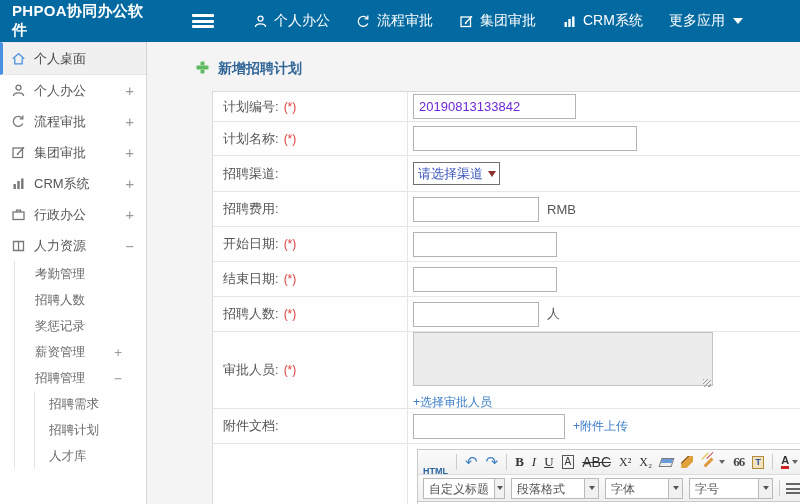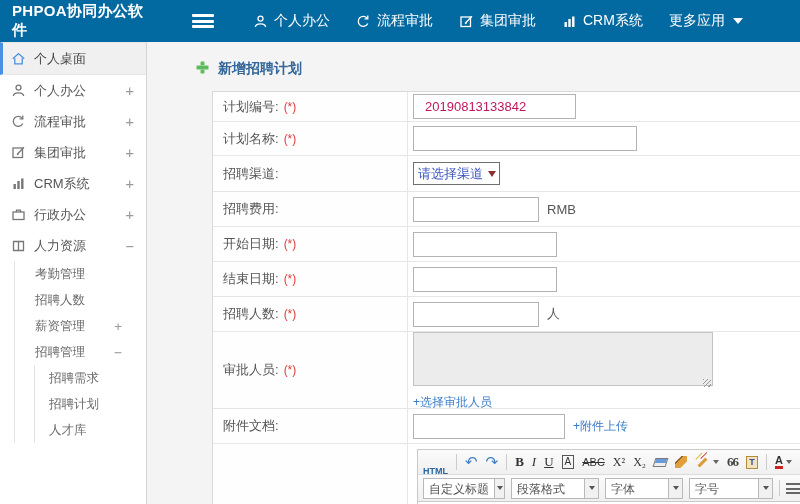--- a/index.html
+++ b/index.html
@@ -44,22 +44,22 @@
 
   
   .form-table{ margin:13px 0 0 65px; width:680px; background:#fff;
     border:1px solid #d9d9d9; border-bottom:none; }
   .frow{ display:flex; border-bottom:1px solid #e6e6e6; align-items:center; }
   .fl{ width:195px; padding-left:10px; align-self:stretch; display:flex; align-items:center;
     border-right:1px solid #e6e6e6; font-size:13px; color:#555; flex-shrink:0; background:#fefefe; }
   .req{ color:#e03c3c; margin-left:5px; font-size:12px; }
   .fv{ flex:1; display:flex; align-items:center; padding-left:5px; min-width:0; }
   .h30{height:30px}.h34{height:34px}.h36{height:36px}.h35{height:35px}.h77{height:77px}
-  .txt{ height:25px; border:1px solid #b3b3b3; font-size:13px; padding:0 11px;
-    font-family:inherit; color:#be185d; background:#fff; }
+  .txt{ height:25px; border:1px solid #b3b3b3; font-size:13px; padding:0 5px;
+    font-family:inherit; color:#6d28d9; background:#fff; }
   .w160{width:163px}.w222{width:224px}.w122{width:126px}.w140{width:144px}.w150{width:152px}
   .suffix{ color:#555; font-size:13px; margin-left:8px; }
   .sel{ display:inline-flex; align-items:center; border:1px solid #6f6f6f; height:23px;
     padding:0 3px 0 4px; background:#fff; cursor:pointer; }
   .sel .sel-label{ color:#3b55c0; font-size:13px; }
   .sel .sel-caret{ width:0;height:0; margin-left:5px; border-left:4px solid transparent;
     border-right:4px solid transparent; border-top:6px solid #8b2f2f; }
   .fv-col{ flex-direction:column; align-items:flex-start; padding:7px 0 5px 5px; }
   .ta-wrap{ position:relative; }
   .ta{ width:300px; height:54px; background:#ececec; border:1px solid #c3c3c3; resize:none; }
@@ -77,21 +77,21 @@
   .ed-toolbar2{ background:linear-gradient(#fbfbfb,#f0f0f0); border-bottom:1px solid #c9c9c9;
     display:flex; align-items:center; gap:6px; height:27px; padding:0 5px; white-space:nowrap; }
   .vsep{ width:1px; height:16px; background:#ccc; flex-shrink:0; }
   .tb{ font-size:12px; color:#333; cursor:pointer; flex-shrink:0; display:inline-flex; align-items:center; }
   .tb-html{ color:#2a66a0; font-size:9px; font-weight:bold;margin-top:18px; }
   .tb-undo,.tb-redo{ color:#3e7fc1; font-size:15px; }
   .tb-b{ font-family:"Liberation Serif","DejaVu Serif",serif; font-weight:bold; font-size:13px; }
   .tb-i{ font-family:"Liberation Serif","DejaVu Serif",serif; font-style:italic; font-size:13px; }
   .tb-u{ font-family:"Liberation Serif","DejaVu Serif",serif; font-size:13px; text-decoration:underline; }
   .tb-abox{ border:1px solid #555; font-size:10px; padding:0 2px; line-height:12px; }
-  .tb-strike{ font-size:11px; text-decoration:line-through; }
+  .tb-strike{ font-size:14px; text-decoration:line-through; }
   .tb-supsub{ font-family:"Liberation Serif","DejaVu Serif",serif; font-size:12px; }
   .tb-quote{ font-family:"Liberation Serif","DejaVu Serif",serif; font-weight:bold; font-size:13px;
     color:#444; letter-spacing:-1px; }
   .sh-eraser{ width:13px; height:9px; transform:skewX(-18deg); border:1px solid #7a7a7a;
     background:linear-gradient(#6a9bd8 55%,#eee 55%); }
   .sh-broom{ width:12px; height:12px; background:linear-gradient(135deg,#8a5a20 0 35%,#e0a13c 35%);
     clip-path:polygon(100% 0,100% 45%,45% 100%,0 100%,0 55%,55% 0); }
   .sh-wand{ width:11px; height:3px; background:#e09a3c; transform:rotate(-45deg);
     box-shadow:6px -4px 0 -1px #d04040, 2px -7px 0 -1px #e0bb30; margin:0 2px; }
   .tb-caret{ width:0;height:0;border-left:3px solid transparent;border-right:3px solid transparent;
@@ -234,20 +234,23 @@
       <span>人力资源</span>
       <span class="exp">−</span>
     </div>
 
     <div class="submenu">
       <div class="sub-item">
         <span>考勤管理</span>
       </div>
       <div class="sub-item">
         <span>招聘人数</span>
+      </div>
+      <div class="sub-item">
+        <span>奖惩记录</span>
       </div>
       <div class="sub-item">
         <span>薪资管理</span>
         <span class="exp">+</span>
       </div>
       <div class="sub-item">
         <span>招聘管理</span>
         <span class="exp">−</span>
       </div>
       <div class="subsub">

